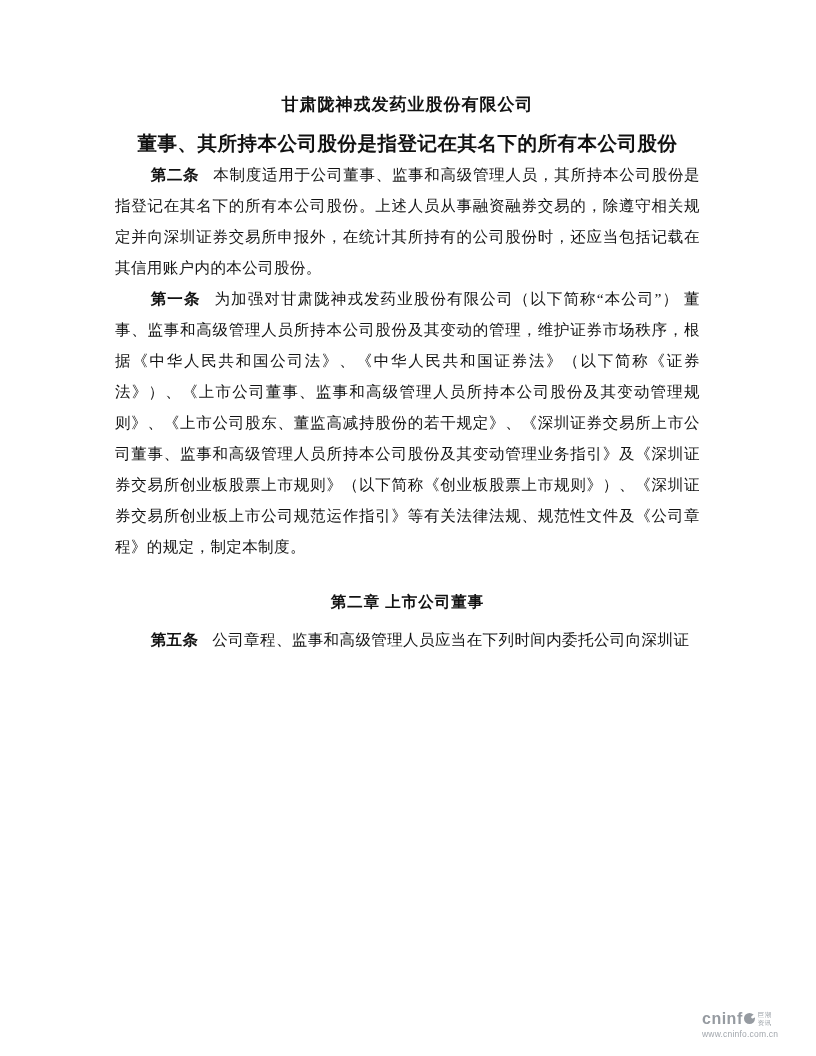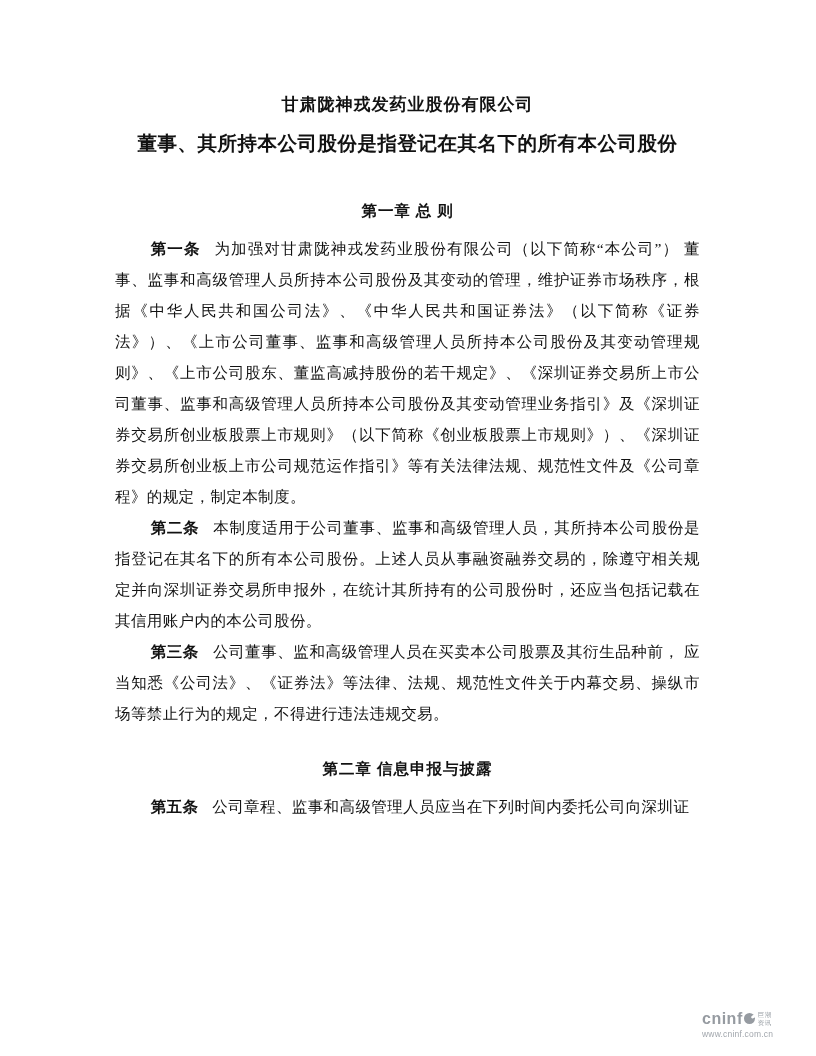--- a/index.html
+++ b/index.html
@@ -119,36 +119,34 @@
 </style>
 </head>
 <body>
 
 <div class="page">
   <div class="content">
 
     <h1 class="title1">甘肃陇神戎发药业股份有限公司</h1>
     <h2 class="title2">董事、其所持本公司股份是指登记在其名下的所有本公司股份</h2>
 
-    <h3 class="chapter">第一章 总 则</h3>
+
+    <p class="article"><span class="article-label">第二条</span><span>本制度适用于公司董事、监事和高级管理人员，其所持本公司股份是指登记在其名下的所有本公司股份。上述人员从事融资融券交易的，除遵守相关规定并向深圳证券交易所申报外，在统计其所持有的公司股份时，还应当包括记载在其信用账户内的本公司股份。</span></p>
 
     <p class="article"><span class="article-label">第一条</span><span>为加强对甘肃陇神戎发药业股份有限公司（以下简称“本公司”） 董事、监事和高级管理人员所持本公司股份及其变动的管理，维护证券市场秩序，根据《中华人民共和国公司法》、《中华人民共和国证券法》（以下简称《证券法》）、《上市公司董事、监事和高级管理人员所持本公司股份及其变动管理规则》、《上市公司股东、董监高减持股份的若干规定》、《深圳证券交易所上市公司董事、监事和高级管理人员所持本公司股份及其变动管理业务指引》及《深圳证券交易所创业板股票上市规则》（以下简称《创业板股票上市规则》）、《深圳证券交易所创业板上市公司规范运作指引》等有关法律法规、规范性文件及《公司章程》的规定，制定本制度。</span></p>
 
-    <p class="article"><span class="article-label">第二条</span><span>本制度适用于公司董事、监事和高级管理人员，其所持本公司股份是指登记在其名下的所有本公司股份。上述人员从事融资融券交易的，除遵守相关规定并向深圳证券交易所申报外，在统计其所持有的公司股份时，还应当包括记载在其信用账户内的本公司股份。</span></p>
-
-    <p class="article"><span class="article-label">第三条</span><span>公司董事、监和高级管理人员在买卖本公司股票及其衍生品种前， 应当知悉《公司法》、《证券法》等法律、法规、规范性文件关于内幕交易、操纵市场等禁止行为的规定，不得进行违法违规交易。</span></p>
 
 
-    <h3 class="chapter chapter-2">第二章 信息申报与披露</h3>
+    <h3 class="chapter chapter-2">第二章 上市公司董事</h3>
 
     <p class="article"><span class="article-label">第五条</span><span>公司章程、监事和高级管理人员应当在下列时间内委托公司向深圳证</span></p>
 
   </div>
 
   <div class="footer-logo">
     <div class="logo-row">
       <span class="logo-text">cninf</span>
       <span class="logo-mark"></span>
       <span class="logo-cn">巨潮资讯</span>
     </div>
-    <div class="logo-url">www.cninf.com.cn</div>
+    <div class="logo-url">www.cninfo.com.cn</div>
   </div>
 </div>
 
 </body></html>

